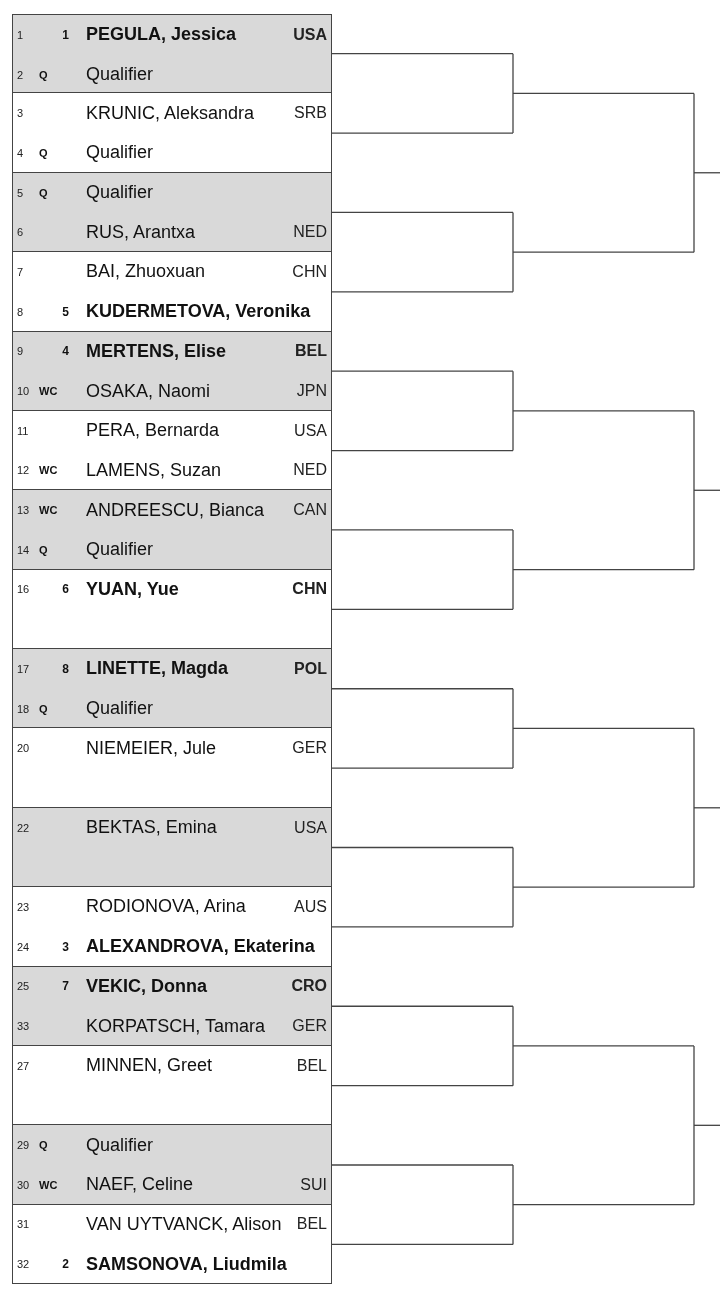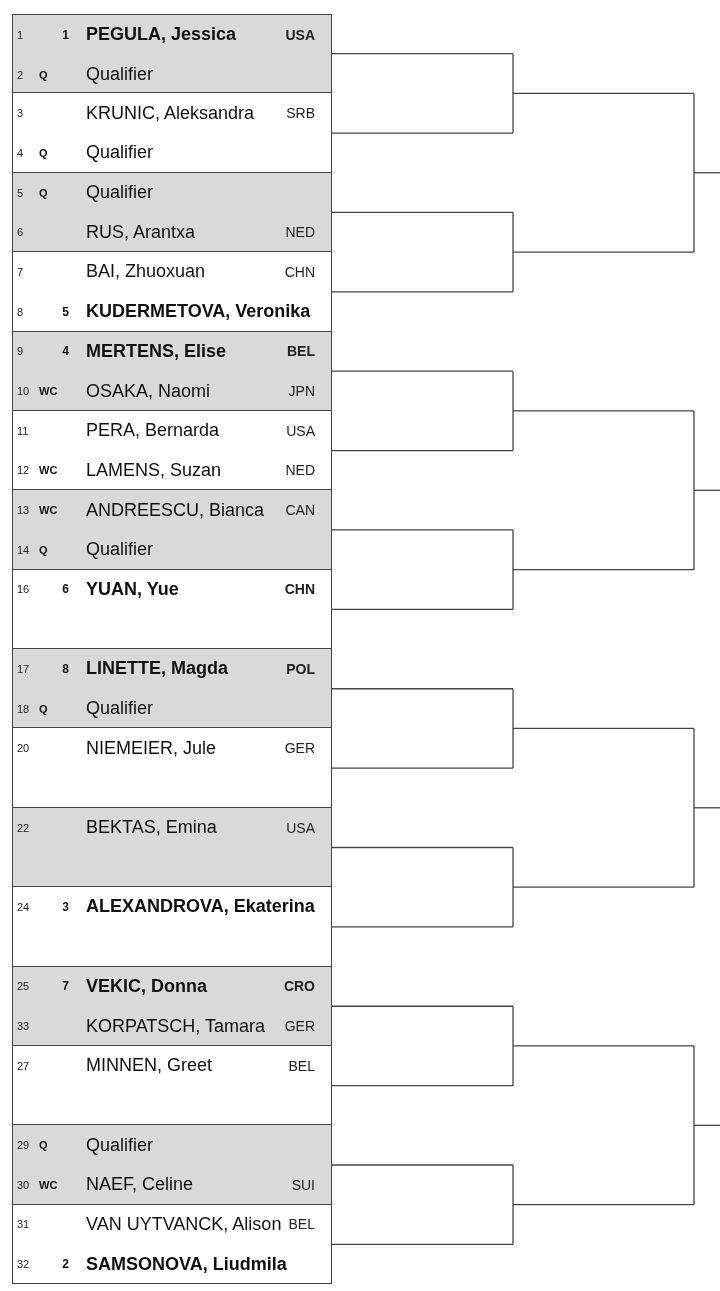--- a/index.html
+++ b/index.html
@@ -9,21 +9,21 @@
   .group { position: relative; box-sizing: border-box; border: 1px solid #444;
            border-top: none; height: 79.375px; }
   .group.first { border-top: 1px solid #444; height: 79.375px; }
   .group.shaded { background: #d9d9d9; }
   .row { position: relative; height: 39.69px; display: flex; align-items: center; }
   .num { position: absolute; left: 4px; font-size: 11px; color: #222; width: 20px; }
   .tag { position: absolute; left: 26px; font-size: 11px; font-weight: bold; color: #111; width: 24px; }
   .seed { position: absolute; left: 44px; font-size: 12px; font-weight: bold; width: 12px; text-align: right; }
   .name { position: absolute; left: 59px; font-size: 18px; color: #111; white-space: nowrap; margin-left: 14px; }
   .name.bold { font-weight: bold; }
-  .nat { position: absolute; right: 16px; font-size: 14px; color: #222; }
+  .nat { position: absolute; right: 4px; font-size: 16px; color: #222; }
   .nat.bold { font-weight: bold; }
   svg#lines { position: absolute; left: 0; top: 0; width: 720px; height: 1291px; pointer-events: none; }
 </style>
 </head>
 <body>
 
 <div id="draw">
     <div class="group first shaded">
       <div class="row">
         <span class="num">1</span>
@@ -173,20 +173,27 @@
     <div class="group shaded">
       <div class="row">
         <span class="num">22</span>
         <span class="tag"></span>
         <span class="seed"></span>
         <span class="name">BEKTAS, Emina</span>
         <span class="nat">USA</span>
       </div>
     </div>
     <div class="group">
+      <div class="row">
+        <span class="num">23</span>
+        <span class="tag"></span>
+        <span class="seed"></span>
+        <span class="name">RODIONOVA, Arina</span>
+        <span class="nat">AUS</span>
+      </div>
       <div class="row">
         <span class="num">24</span>
         <span class="tag"></span>
         <span class="seed">3</span>
         <span class="name bold">ALEXANDROVA, Ekaterina</span>
         <span class="nat bold"></span>
       </div>
     </div>
     <div class="group shaded">
       <div class="row">

